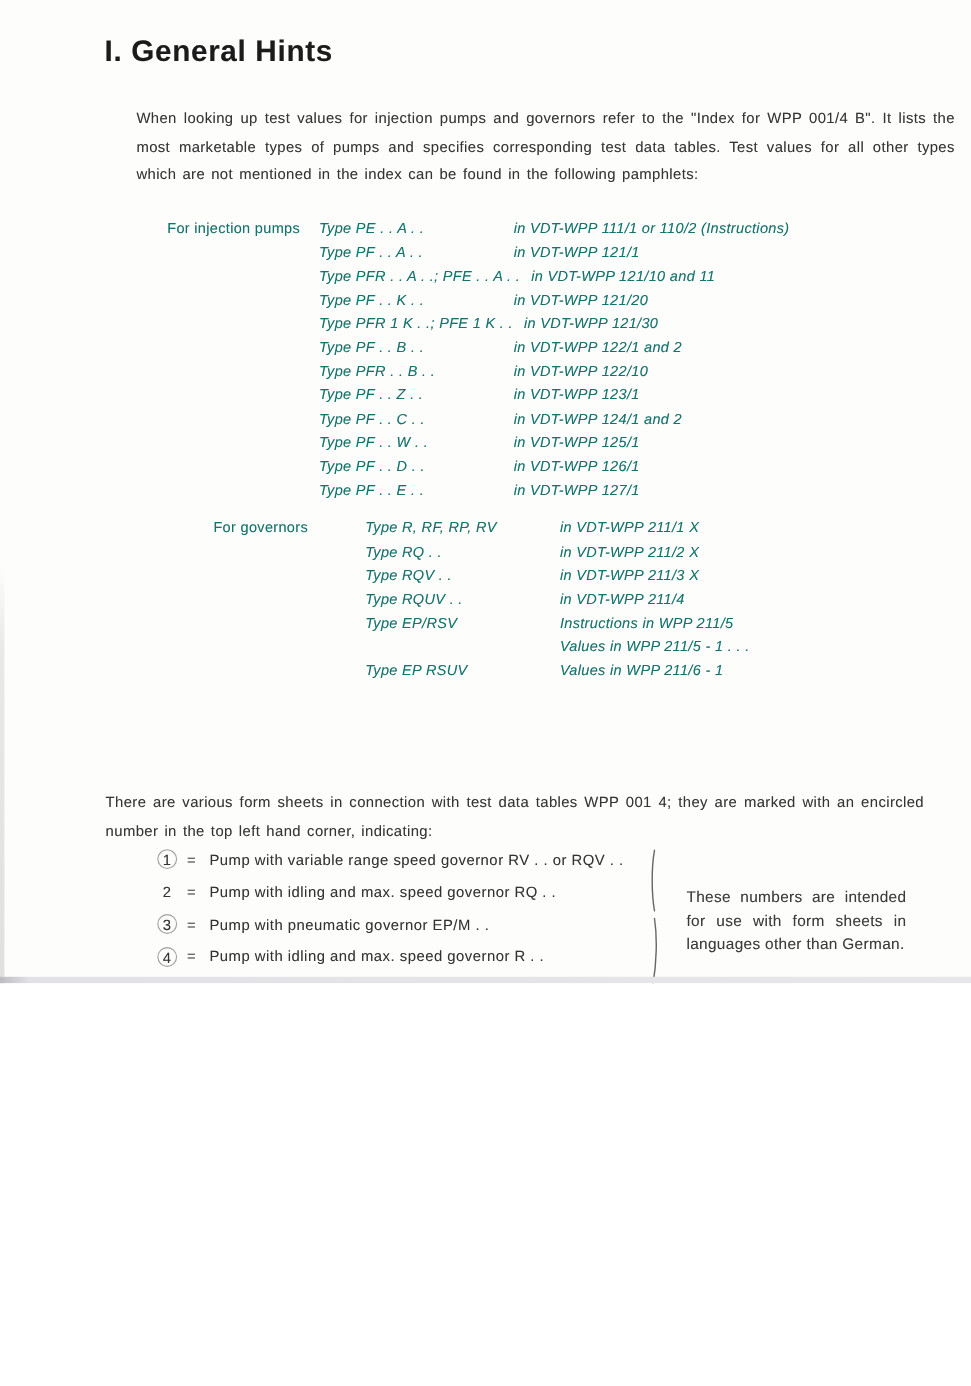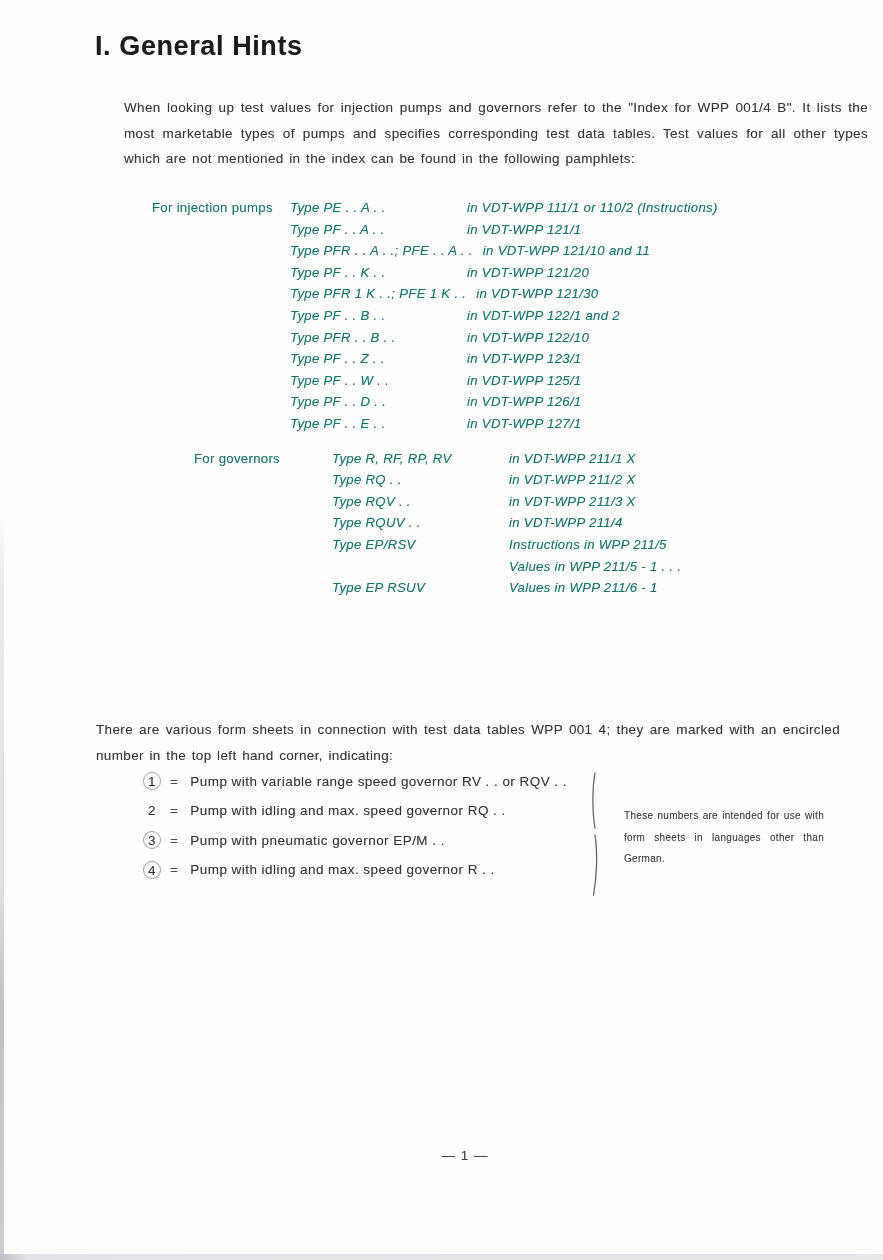--- a/index.html
+++ b/index.html
@@ -1,17 +1,17 @@
 <!DOCTYPE html>
 <html><head>
 <meta charset="utf-8">
 <style>
   html, body { margin:0; padding:0; background:#ffffff; }
   .page {
-    position:relative; width:883px; height:1260px;
+    position:relative; width:883px; height:894px;
     background:#fdfdfc; overflow:hidden;
     font-family:"Liberation Sans", sans-serif;
     color:#383838;
     text-shadow:0 0 0.5px rgba(80,80,80,0.35);
   }
 
   .page-title {
     position:absolute; left:95px; top:31px;
     font-size:27px; font-weight:700; letter-spacing:0.6px;
     color:#1b1b1b;
@@ -48,21 +48,21 @@
     text-align:center; margin-right:9px; font-size:13.5px;
     box-sizing:border-box; border-radius:50%;
   }
   .num.circled { border:1px solid rgba(110,110,110,0.65); }
   .eq { margin-right:12px; color:#4c4c4c; }
 
   .bracket { position:absolute; left:586px; top:770px; }
 
   .side-note {
     position:absolute; left:624px; top:805px; width:200px;
-    font-size:10px; line-height:21.5px; text-align:justify;
+    font-size:14px; line-height:21.5px; text-align:justify;
     letter-spacing:0.3px; color:#3a3a3a;
   }
 
   .page-number {
     position:absolute; left:380px; top:1148px; width:170px;
     text-align:center; font-size:13.5px; letter-spacing:1px; color:#3a3a3a;
   }
 
   
   .artifact-left {
@@ -118,20 +118,24 @@
           </div>
         <div class="row">
             <div class="cell-type">Type PFR . . B . .</div>
             <div class="cell-ref">in VDT-WPP 122/10</div>
           </div>
         <div class="row">
             <div class="cell-type">Type PF . . Z . .</div>
             <div class="cell-ref">in VDT-WPP 123/1</div>
           </div>
         <div class="row">
+            <div class="cell-type">Type PF . . C . .</div>
+            <div class="cell-ref">in VDT-WPP 124/1 and 2</div>
+          </div>
+        <div class="row">
             <div class="cell-type">Type PF . . W . .</div>
             <div class="cell-ref">in VDT-WPP 125/1</div>
           </div>
         <div class="row">
             <div class="cell-type">Type PF . . D . .</div>
             <div class="cell-ref">in VDT-WPP 126/1</div>
           </div>
         <div class="row">
             <div class="cell-type">Type PF . . E . .</div>
             <div class="cell-ref">in VDT-WPP 127/1</div>

